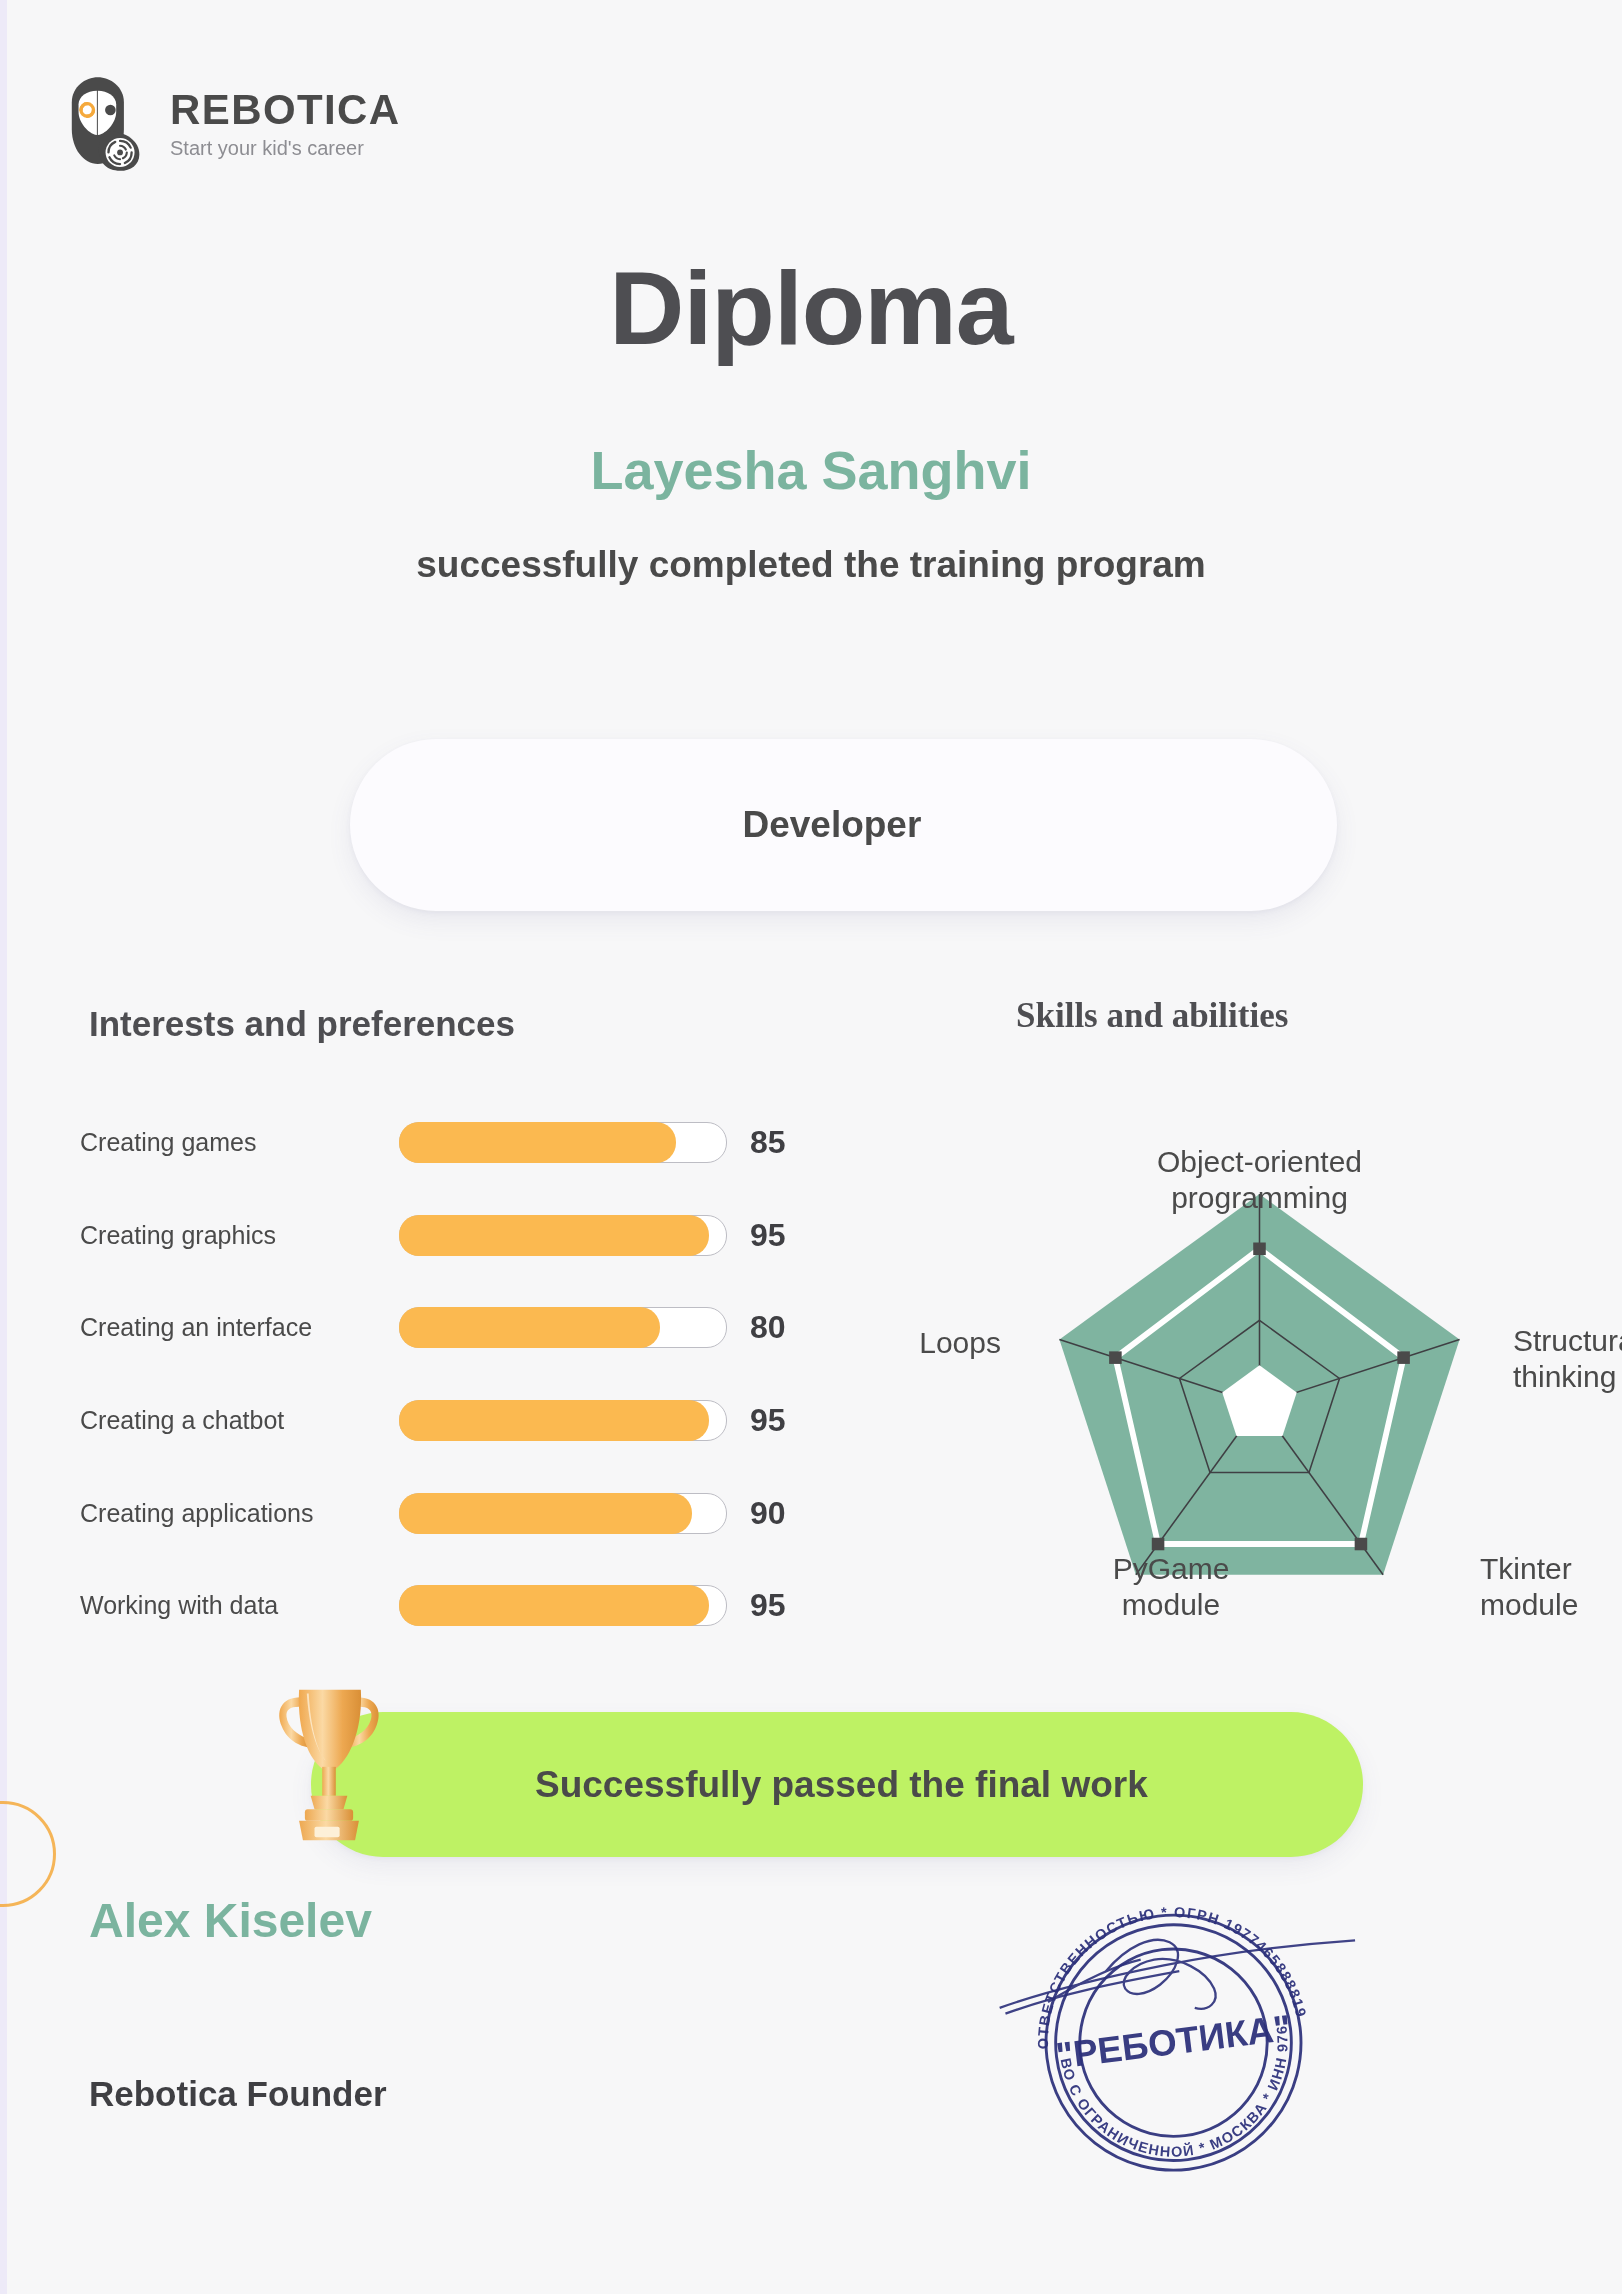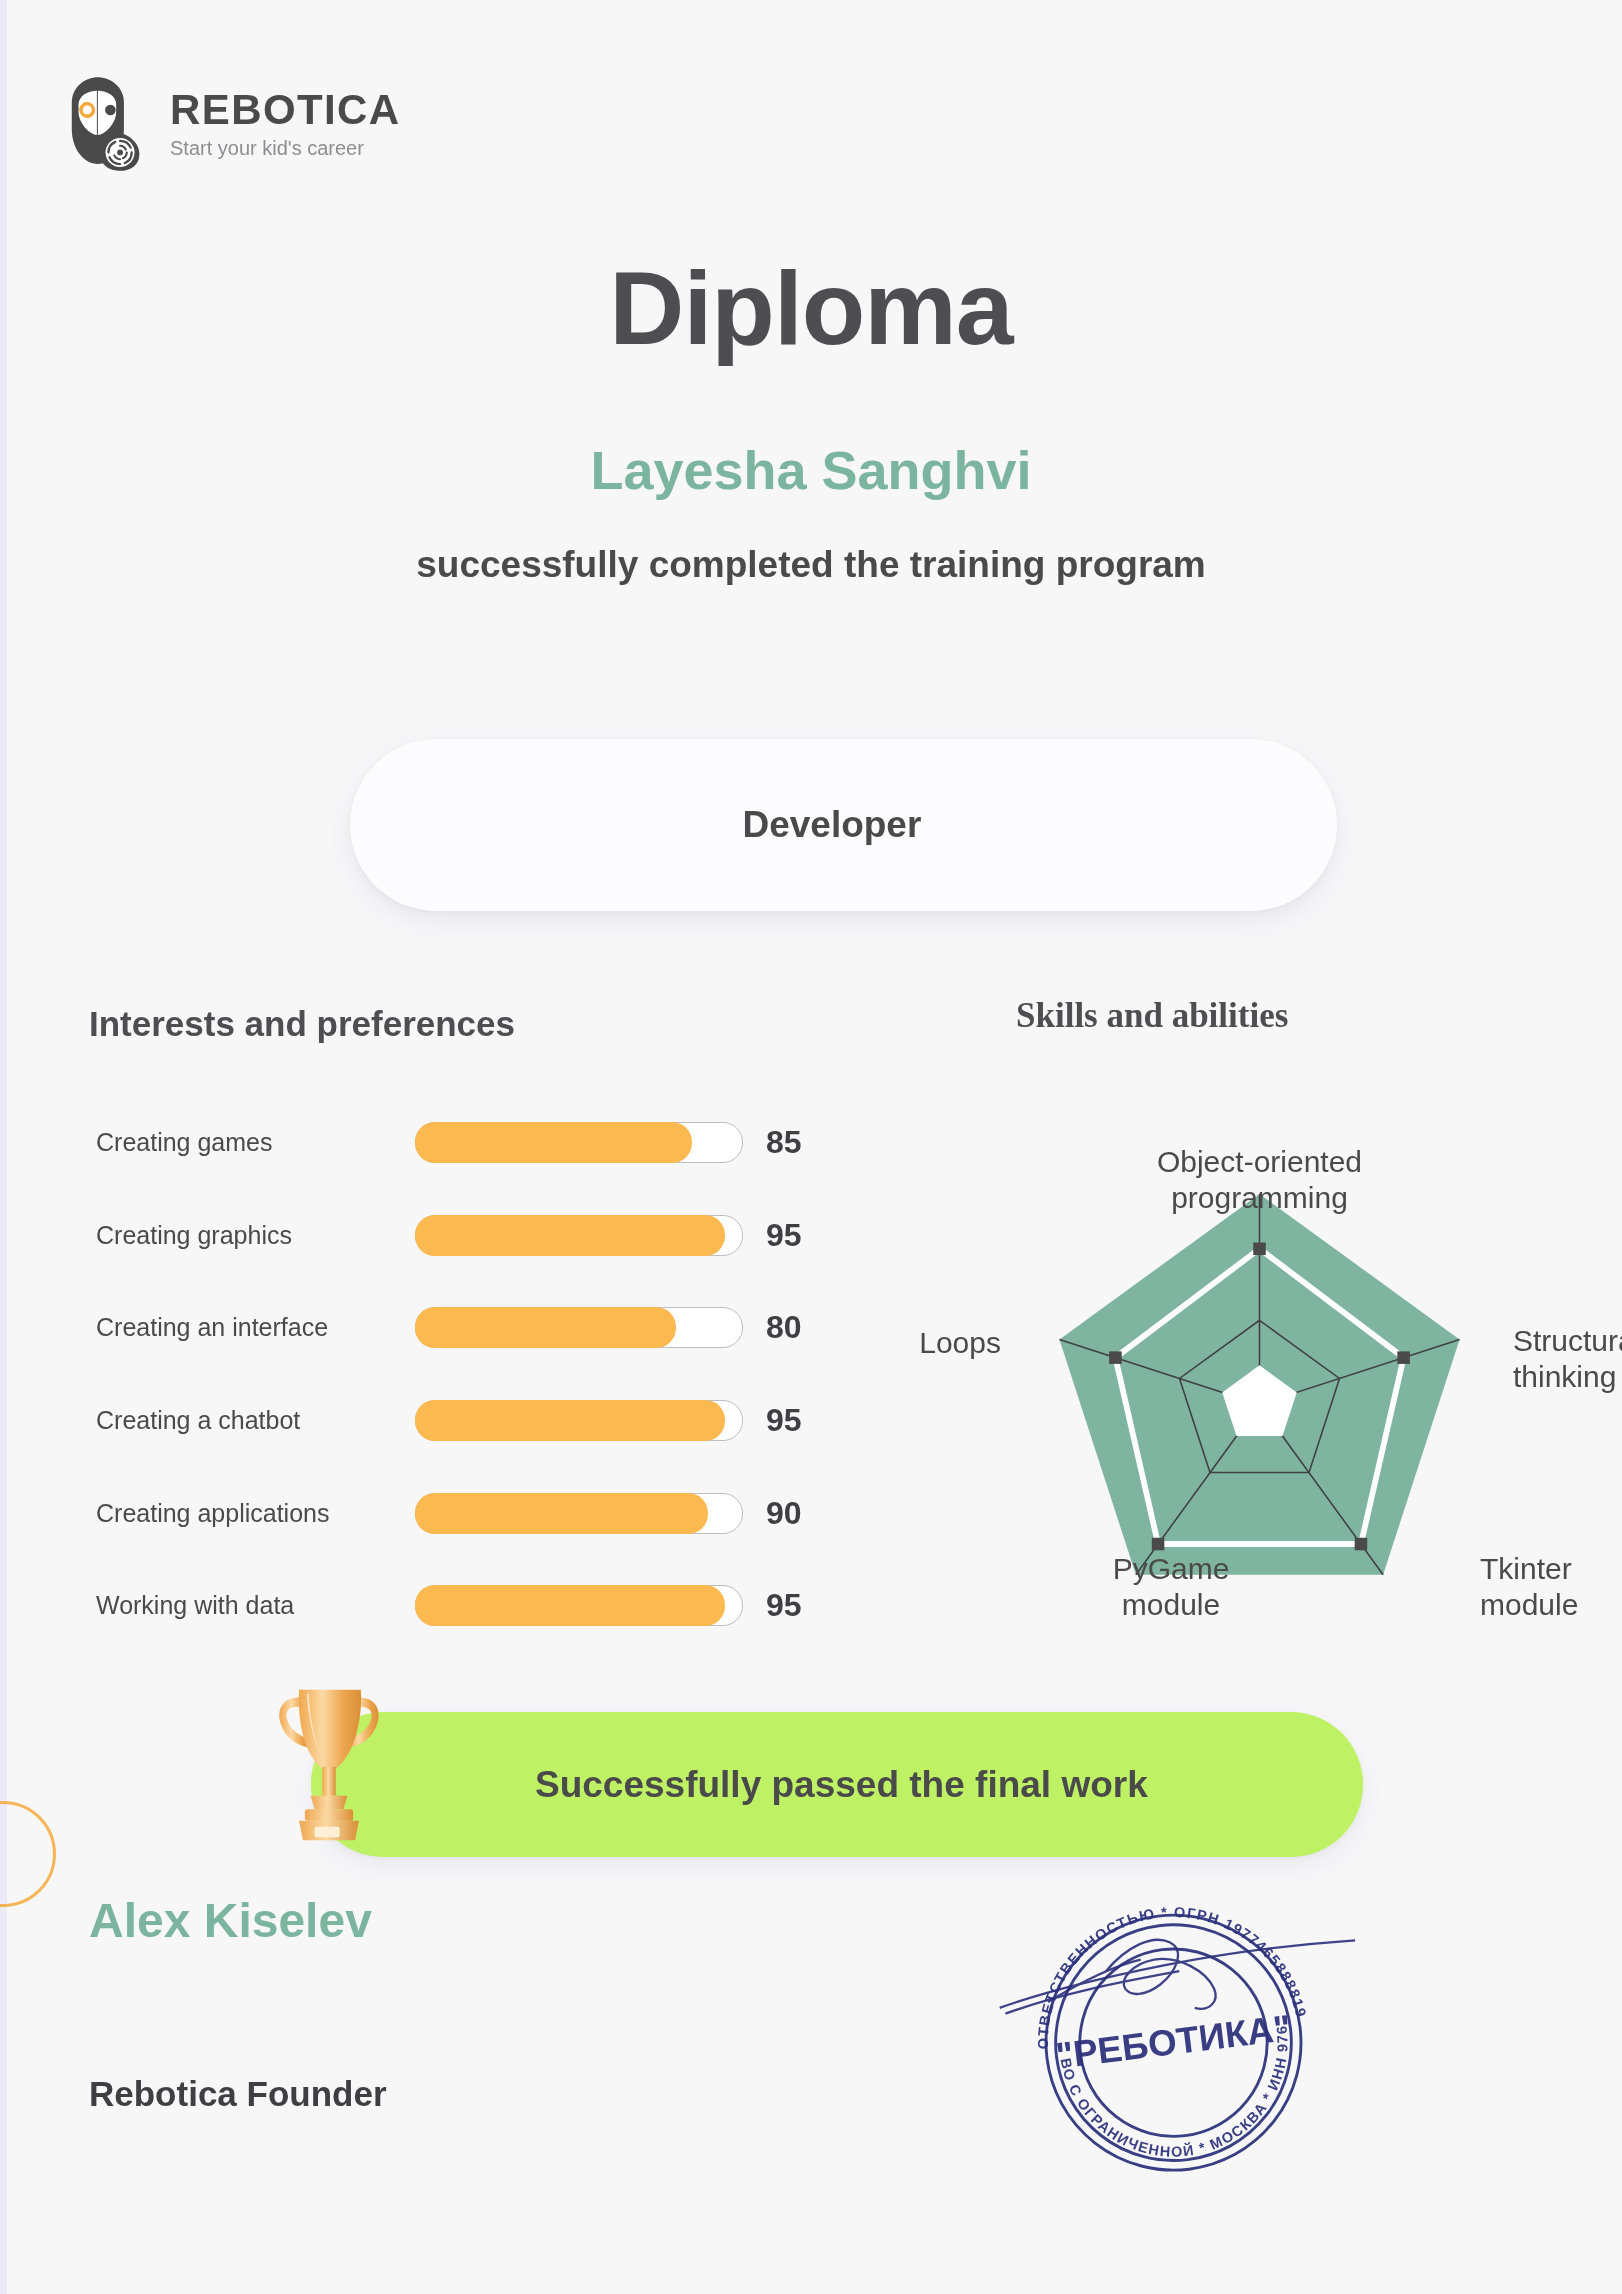--- a/index.html
+++ b/index.html
@@ -67,21 +67,21 @@
 
   
   .sec-head{
     position:absolute;font-size:35px;font-weight:bold;color:#4e4e52;
   }
   .sec-head.interests{left:89px;top:1004px;}
   .sec-head.skills{left:1016px;top:996px;font-family:Liberation Serif, serif;}
 
   
   .interests{
-    position:absolute;left:96px;top:1101px;width:734px;
+    position:absolute;left:80px;top:1101px;width:734px;
   }
   .int-row{
     display:flex;align-items:center;height:83px;margin-bottom:9.7px;
   }
   .int-label{
     width:319px;font-size:25px;color:#4a4a4a;line-height:1.25;
     padding-right:13.5px;box-sizing:border-box;
   }
   .bar-track{
     position:relative;width:328px;height:41px;

